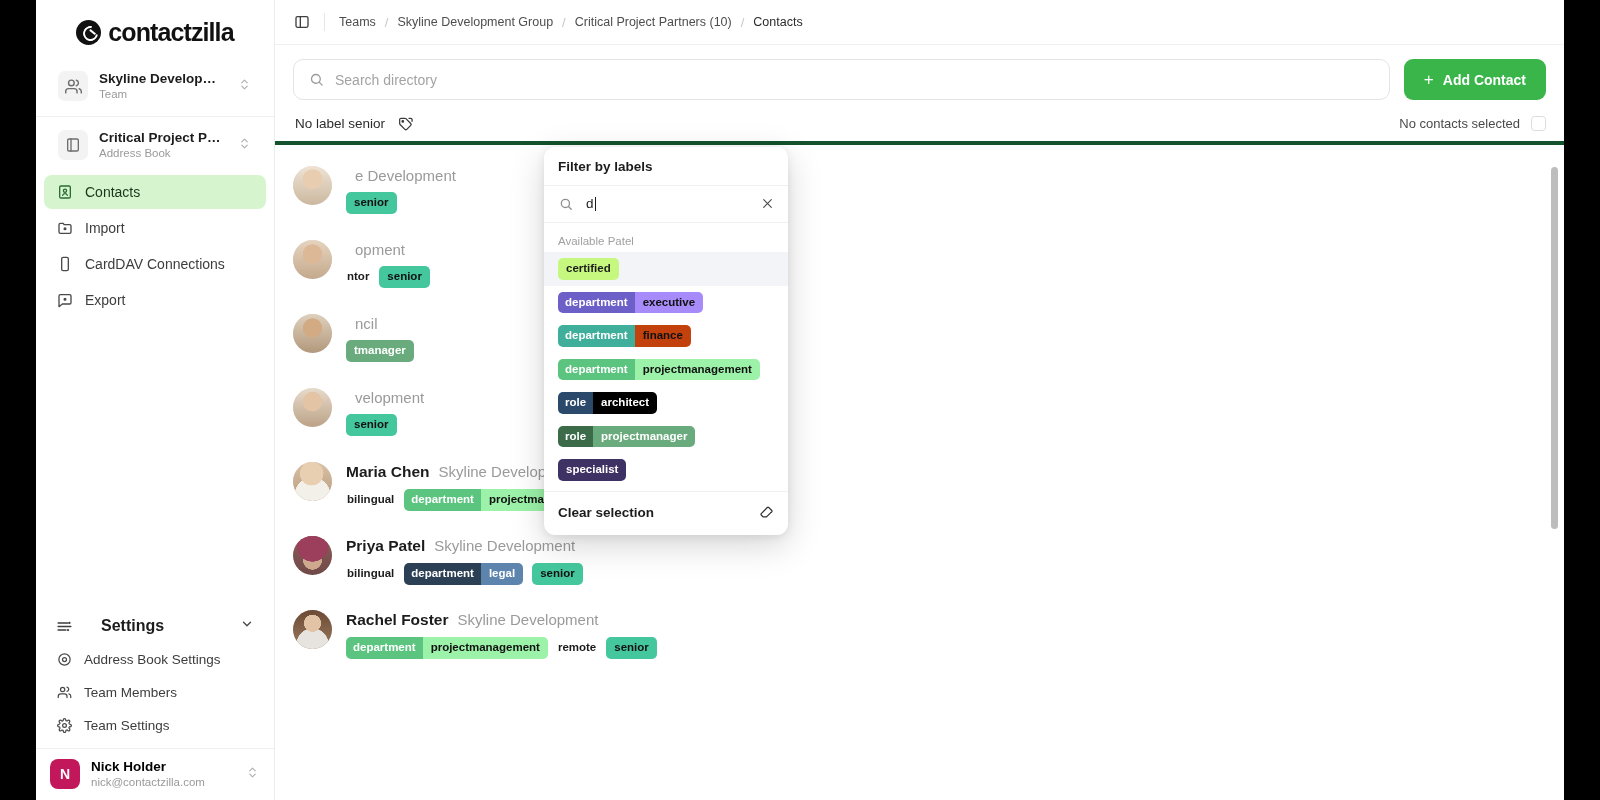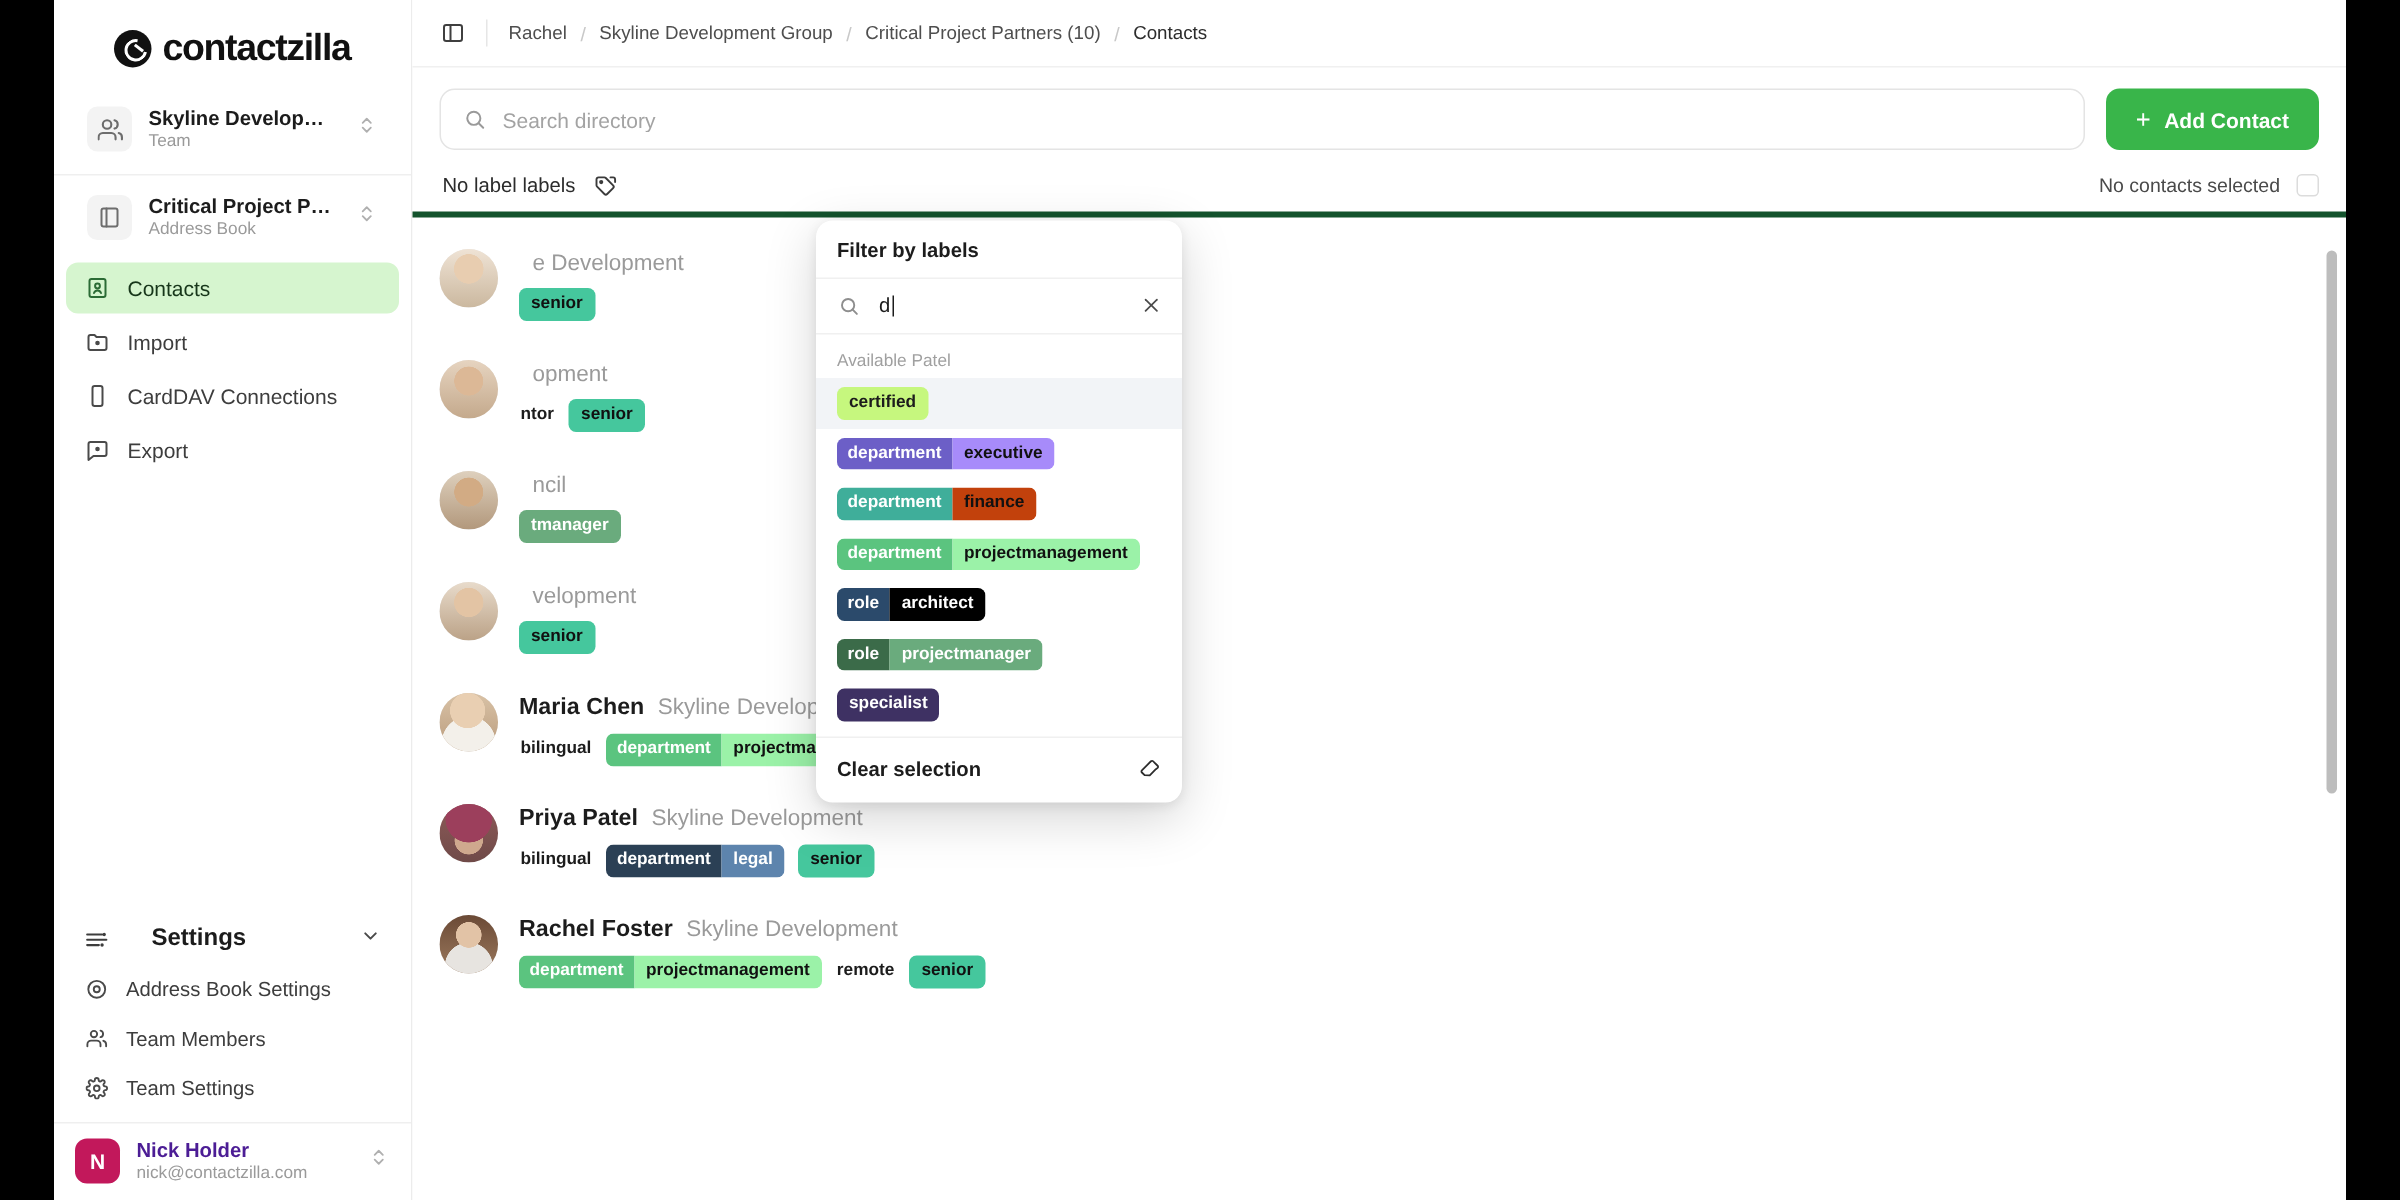--- a/index.html
+++ b/index.html
@@ -139,21 +139,21 @@
     border-top: 1px solid #efefef;
     cursor: pointer;
   }
   .user-avatar {
     width: 30px; height: 30px; border-radius: 8px;
     background: #c2185b; color: #fff;
     display:flex; align-items:center; justify-content:center;
     font-size: 14px; font-weight: 700; flex: 0 0 30px;
   }
   .user-texts { flex: 1; min-width: 0; }
-  .user-name { font-size: 13.5px; font-weight: 700; color: #4c1d95; line-height: 17px; }
+  .user-name { font-size: 13.5px; font-weight: 700; color: #000000; line-height: 17px; }
   .user-mail { font-size: 11.5px; color: #9a9a9a; line-height: 15px; }
 
   
   .main {
     flex: 1;
     position: relative;
     background: #fff;
     display: flex;
     flex-direction: column;
     min-width: 0;
@@ -500,21 +500,21 @@
 
     <div class="topbar">
       <span class="panel-toggle">
         <svg width="16" height="16" viewBox="0 0 24 24" fill="none" stroke="currentColor" stroke-width="2" stroke-linecap="round" stroke-linejoin="round">
             <rect x="3" y="4" width="18" height="16" rx="2.2"></rect>
             <line x1="9.5" y1="4" x2="9.5" y2="20"></line>
           </svg>
       </span>
       <span class="topbar-sep"></span>
       <nav class="crumbs">
-        <span class="crumb">Rachel</span>
+        <span class="crumb">Teams</span>
         <span class="crumb-slash">/</span>
         <span class="crumb">Skyline Development Group</span>
         <span class="crumb-slash">/</span>
         <span class="crumb">Critical Project Partners (10)</span>
         <span class="crumb-slash">/</span>
         <span class="crumb last">Contacts</span>
       </nav>
     </div>
 
     <div class="searchrow">
@@ -528,21 +528,21 @@
         <input type="text" value="" placeholder="Search directory" style="">
       </div>
       <button class="add-btn">
         <span class="plus">+</span>
         <span>Add Contact</span>
       </button>
     </div>
 
     <div class="filterrow">
       <div class="label-filter-btn">
-        <span>No label labels</span>
+        <span>No label senior</span>
         <span class="tagico">
           <svg width="16" height="16" viewBox="0 0 24 24" fill="none" stroke="currentColor" stroke-width="1.9" stroke-linecap="round" stroke-linejoin="round">
               <path d="M2.5 11.3V5.4a2 2 0 0 1 2-2h5.9a2 2 0 0 1 1.4.6l7.3 7.3a2 2 0 0 1 0 2.8l-5.9 5.9a2 2 0 0 1-2.8 0L3.1 12.7a2 2 0 0 1-.6-1.4z"></path>
               <circle cx="7.2" cy="8.1" r="1.15" fill="currentColor"></circle>
               <path d="M16.5 3.4h2.6a2 2 0 0 1 2 2V8"></path>
             </svg>
         </span>
       </div>
       <div class="selrow">
         <span class="txt">No contacts selected</span>

